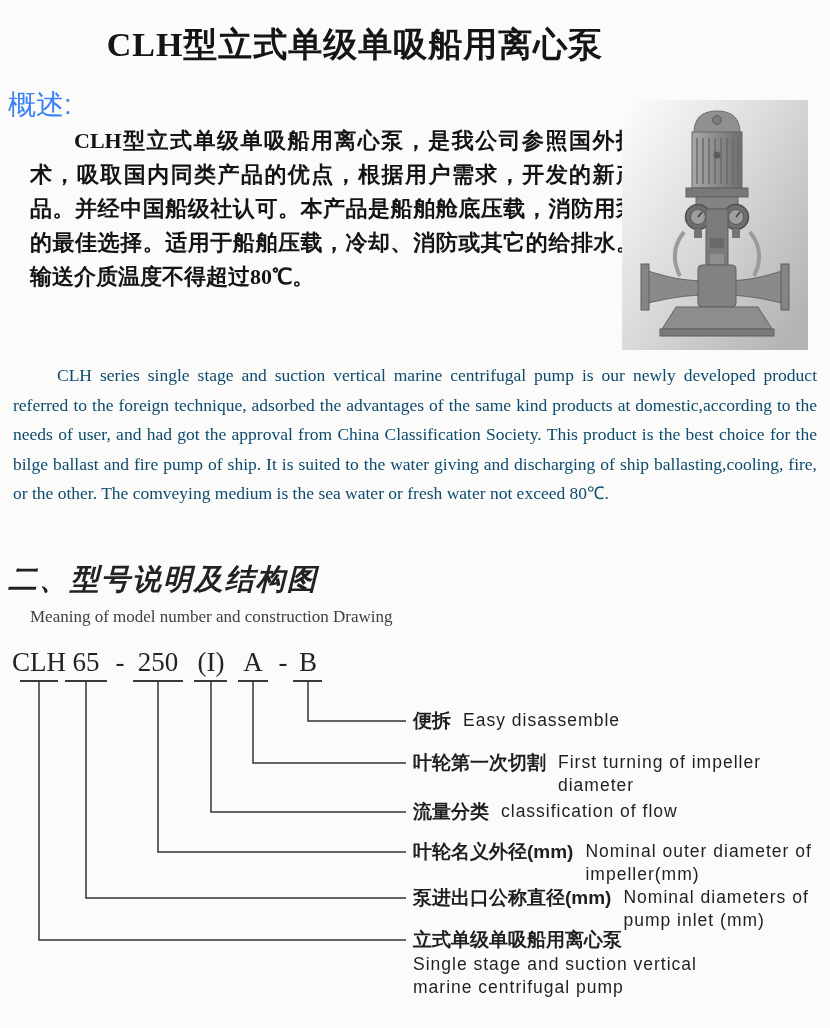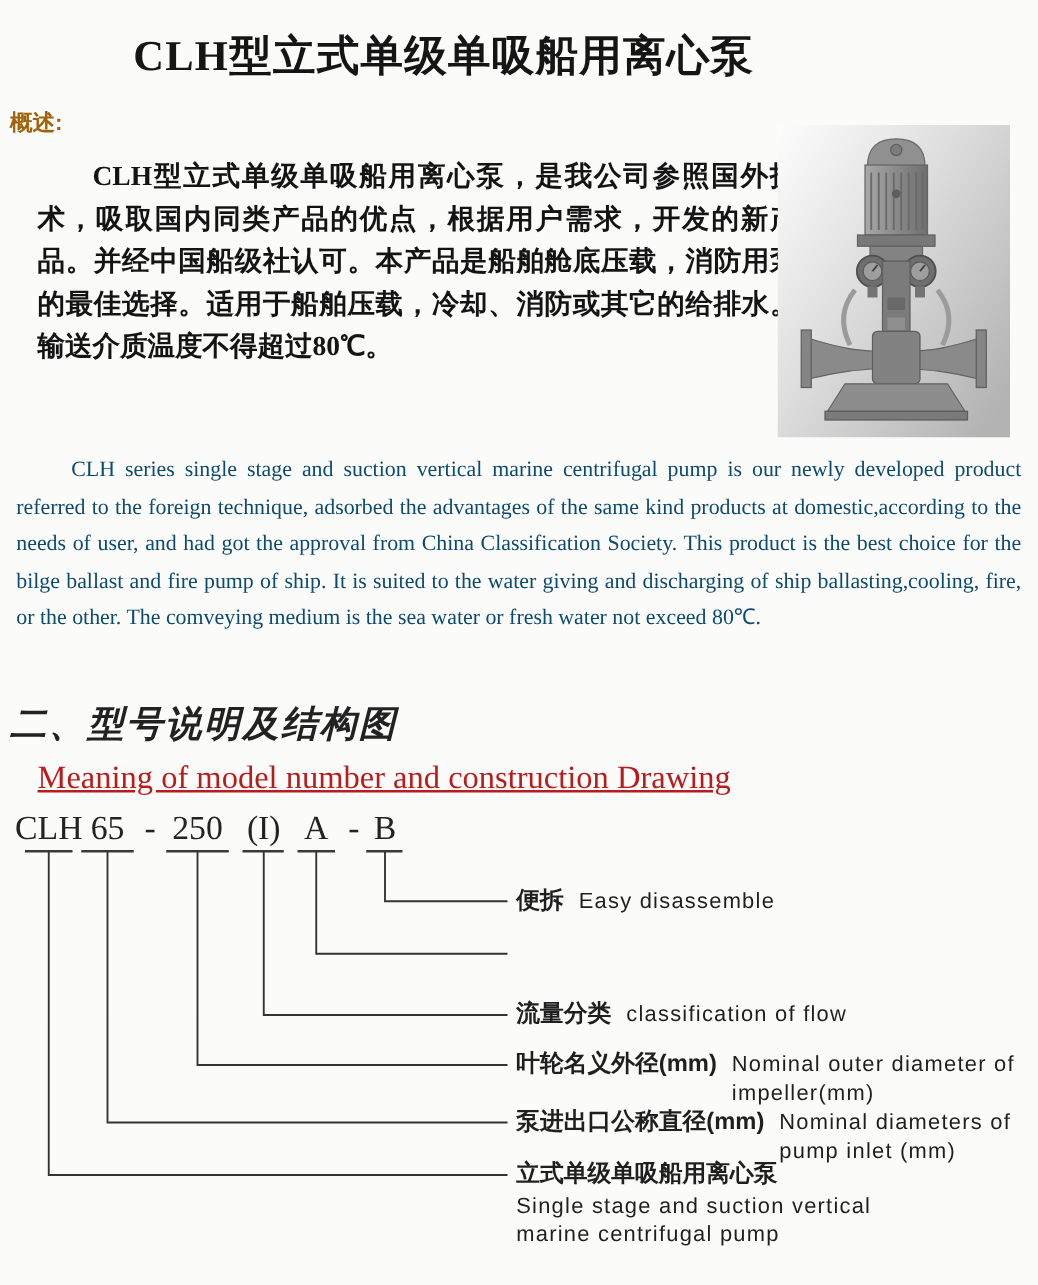--- a/index.html
+++ b/index.html
@@ -19,24 +19,24 @@
     text-align: center;
     font-family: "Liberation Serif", serif;
     font-size: 34px;
     font-weight: bold;
     letter-spacing: 1px;
     color: #151515;
   }
   .overview-heading {
     position: absolute;
     top: 86px; left: 8px;
-    font-size: 18px;
-    font-weight: bold;
-    font-family: "Liberation Sans", sans-serif;
-    color: #a16207;
+    font-size: 28px;
+    font-weight: normal;
+    font-family: "Liberation Sans", sans-serif;
+    color: #3b82f6;
   }
   .cn-paragraph {
     position: absolute;
     top: 124px; left: 10px;
     width: 608px;
     font-size: 22px;
     font-weight: bold;
     line-height: 34px;
     text-align: justify;
     text-indent: 2em;
@@ -66,24 +66,23 @@
     font-size: 29px;
     font-weight: bold;
     font-family: "Liberation Sans", sans-serif;
     letter-spacing: 2px;
     color: #222;
     font-style: italic;
   }
   .sec2-heading-en {
     position: absolute;
     top: 607px; left: 30px;
-    font-size: 26px;
-    font-family: "Liberation Serif", serif;
-    color: #b91c1c;
-    text-decoration: underline;
+    font-size: 17px;
+    font-family: "Liberation Serif", serif;
+    color: #404040;
   }
   .diagram {
     position: absolute;
     top: 645px; left: 0;
     width: 830px; height: 383px;
   }
   .diagram svg.lines {
     position: absolute; top: 0; left: 0;
   }
   .seg {
@@ -226,20 +225,23 @@
   <span class="seg" style="left:158px">250</span>
   <span class="seg" style="left:211px">(I)</span>
   <span class="seg" style="left:253px">A</span>
   <span class="seg" style="left:283px">-</span>
   <span class="seg" style="left:308px">B</span>
 
   <div class="lbl" style="top:64px">
     <span class="cn">便拆</span><span class="en">Easy disassemble</span>
   </div>
 
+  <div class="lbl" style="top:106px">
+    <span class="cn">叶轮第一次切割</span><span class="en w235">First turning of impeller diameter</span>
+  </div>
 
   <div class="lbl" style="top:155px">
     <span class="cn">流量分类</span><span class="en">classification of flow</span>
   </div>
 
   <div class="lbl" style="top:195px">
     <span class="cn">叶轮名义外径(mm)</span><span class="en w250">Nominal outer diameter of impeller(mm)</span>
   </div>
 
   <div class="lbl" style="top:241px">

